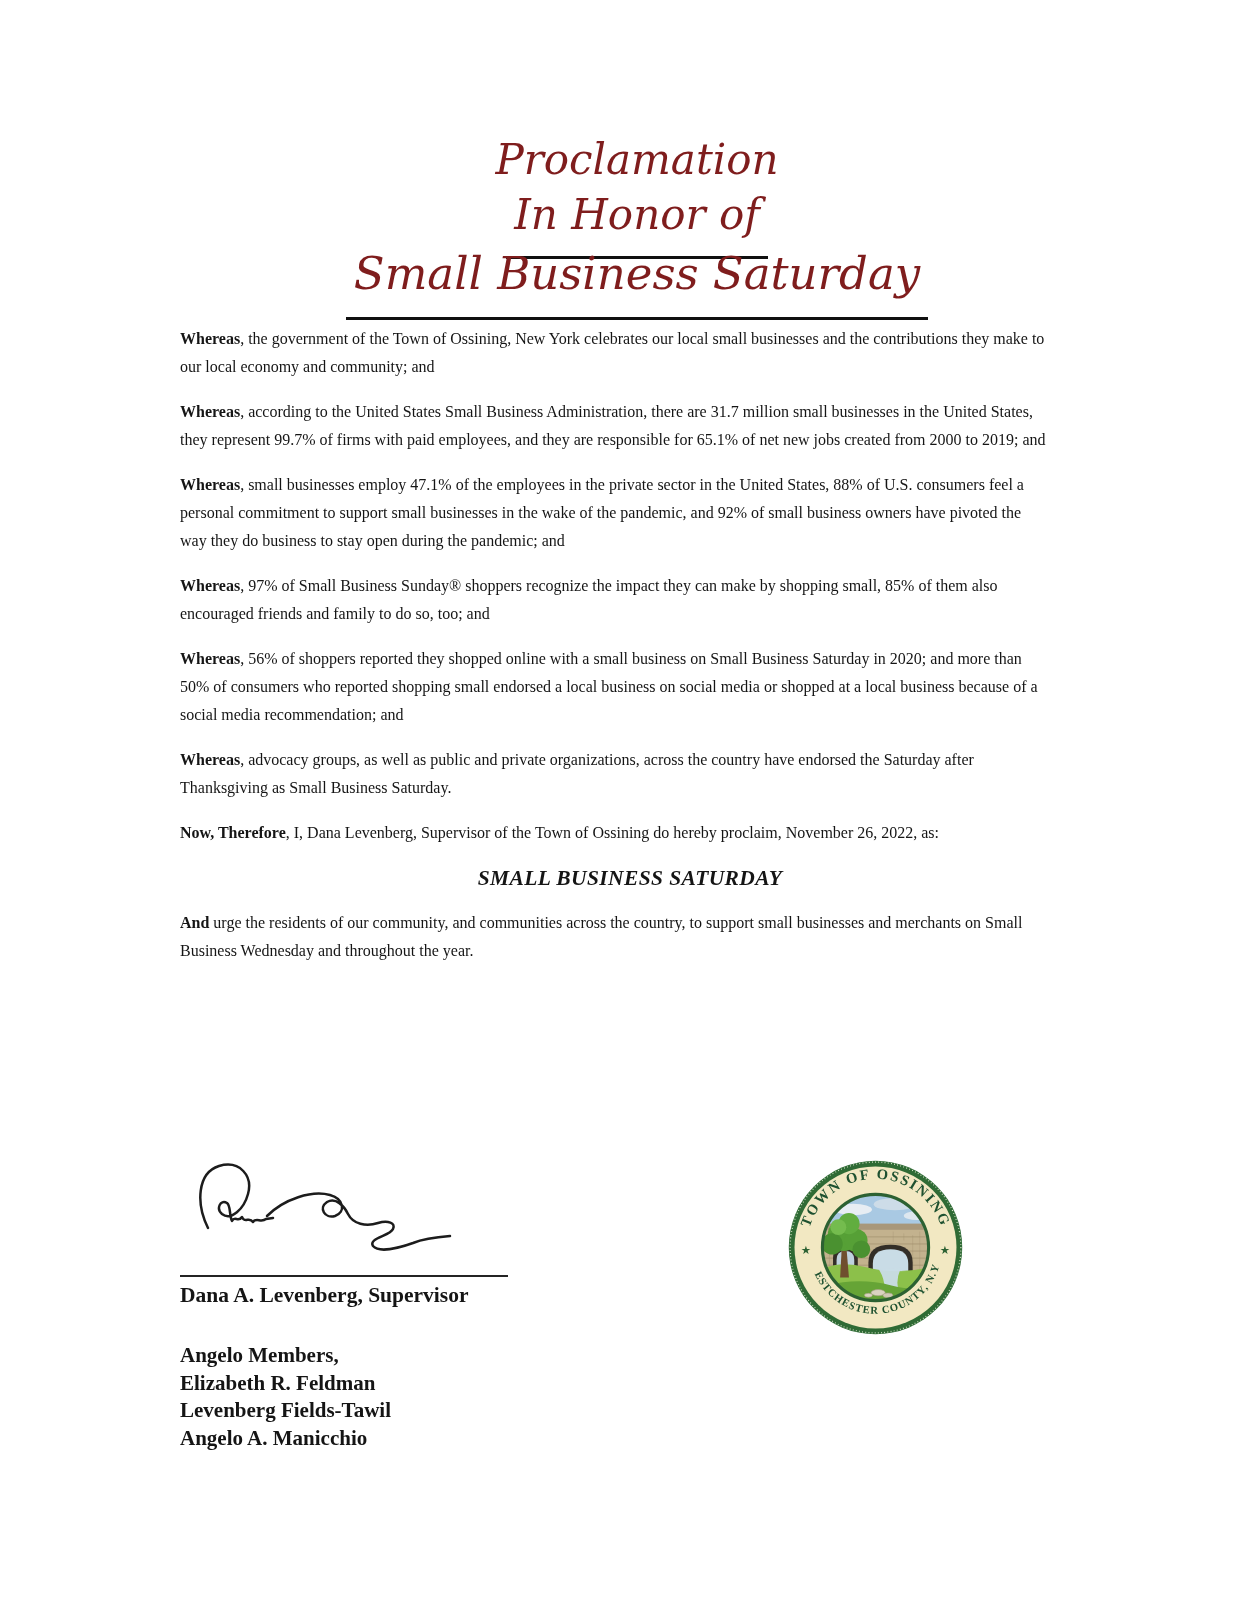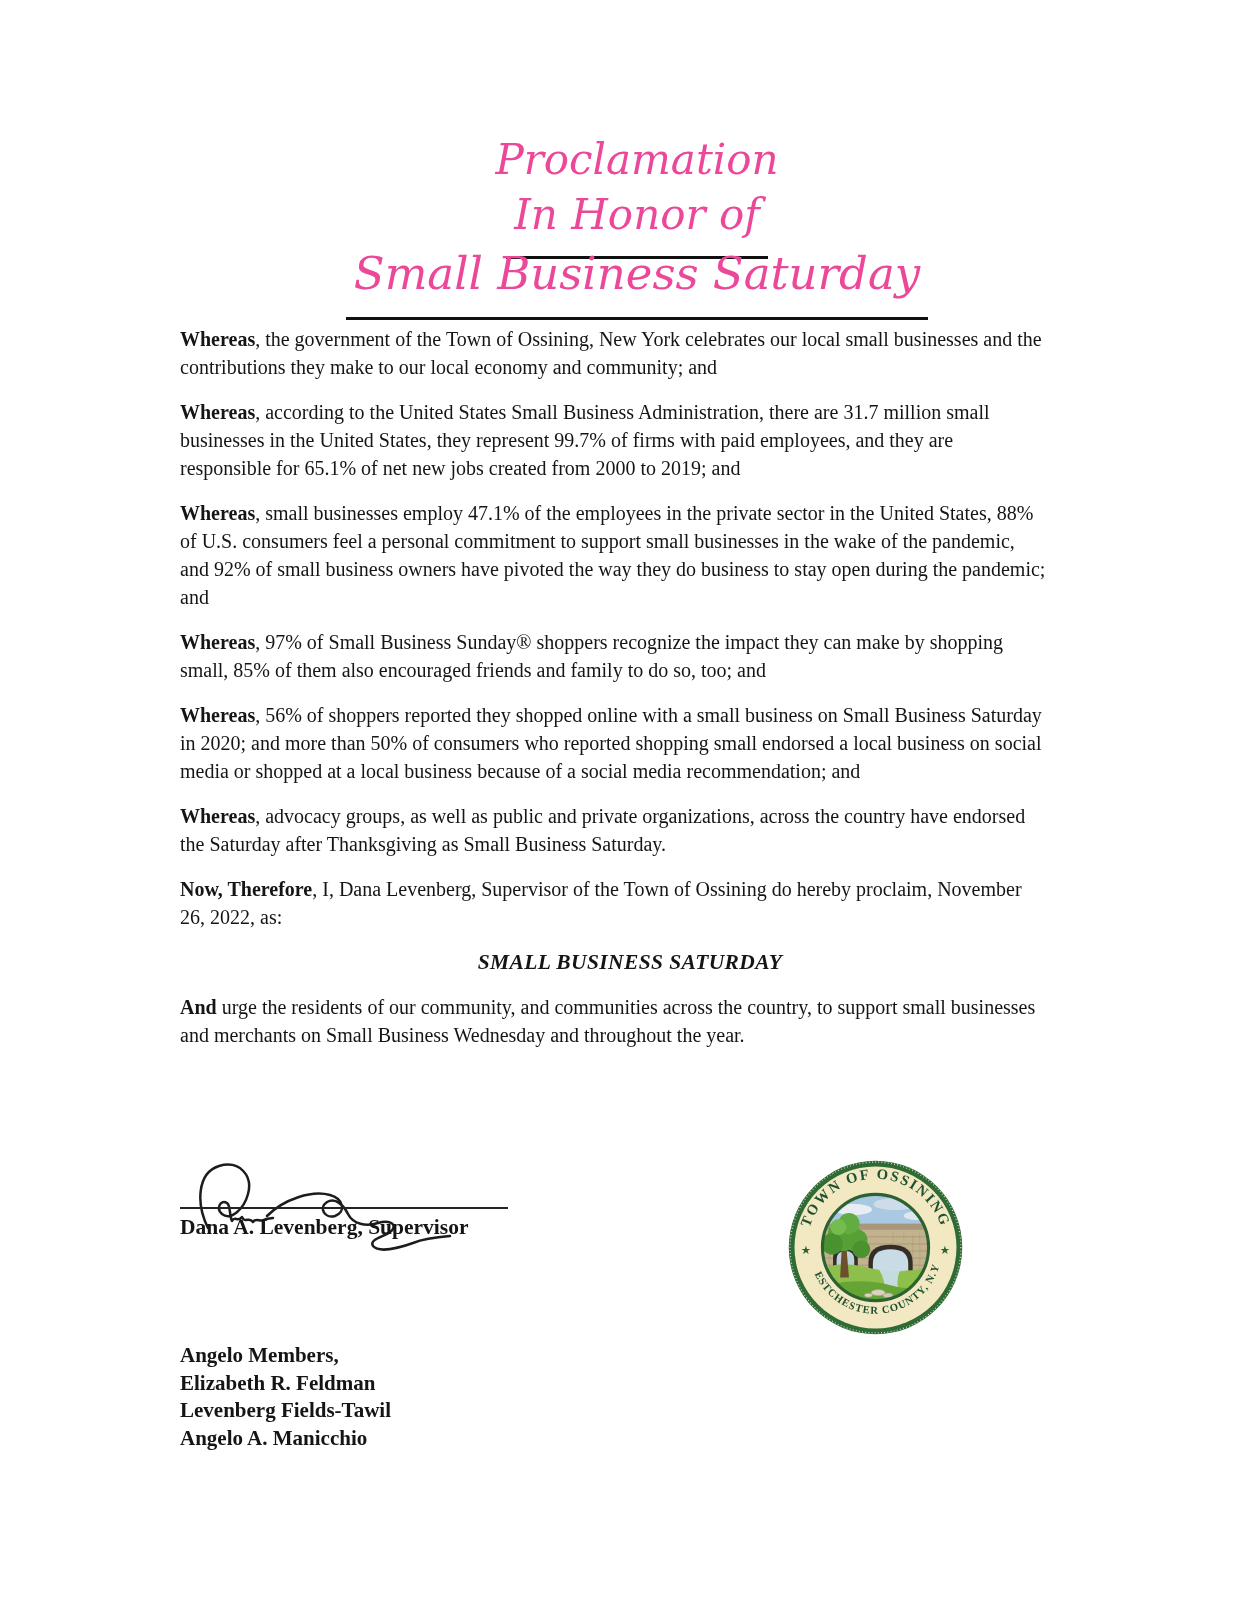--- a/index.html
+++ b/index.html
@@ -13,42 +13,42 @@
     overflow: hidden;
   }
   .content { position: absolute; left: 180px; top: 0; width: 866px; }
 
   
   .title-block {
     margin: 133px 0 0 48px;
     text-align: center;
     font-family: "DejaVu Serif", serif;
     font-style: italic;
-    color: #ec4899;
+    color: #7f1d1d;
   }
   .t-line1 { font-size: 42px; line-height: 54px; }
   .t-line2 { font-size: 42px; line-height: 56px; }
   .t-line3 { font-size: 45px; line-height: 62px; }
   .u { border-bottom: 3px solid #101010; padding: 0 8px 17px; }
 
   
-  .para { font-size: 20px; line-height: 28px; margin: 17px 0 0; }
+  .para { font-size: 16px; line-height: 28px; margin: 17px 0 0; }
   .para.first { margin-top: 20px; }
   .para strong { font-weight: bold; }
   .sbs-heading {
     font-size: 21.5px; line-height: 28px;
     font-weight: bold; font-style: italic;
     text-align: center; margin: 17px 0 0; padding-left: 34px;
     letter-spacing: 0.4px;
   }
 
   
   .signature { position: absolute; left: 170px; top: 1146px; width: 320px; height: 115px; }
   .sig { fill: none; stroke: #1c1c1c; stroke-width: 2.5; stroke-linecap: round; stroke-linejoin: round; }
-  .sig-block { position: absolute; left: 180px; top: 1207px; width: 340px; }
+  .sig-block { position: absolute; left: 180px; top: 1275px; width: 340px; }
   .sig-line { border-top: 2px solid #242424; width: 328px; height: 0; }
   .sig-name { font-weight: bold; font-size: 21.5px; line-height: 26px; margin-top: 5px; }
 
   
   .council {
     position: absolute; left: 180px; top: 1342px; width: 866px;
     font-weight: bold; font-size: 21px; line-height: 27.5px;
   }
   .council-row { position: relative; }
   .date { position: absolute; left: 593px; top: 0; white-space: nowrap; }

